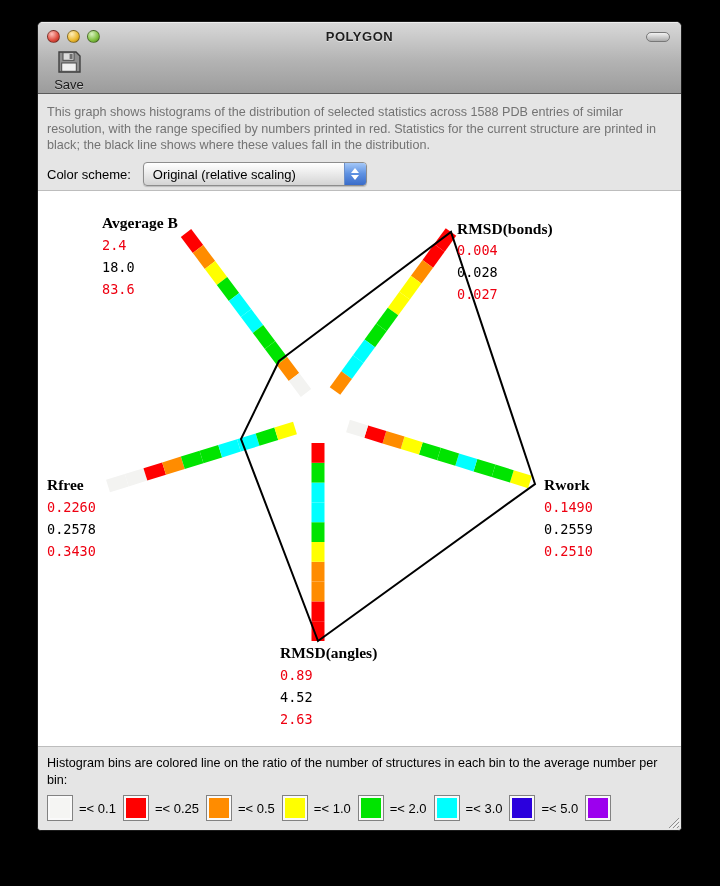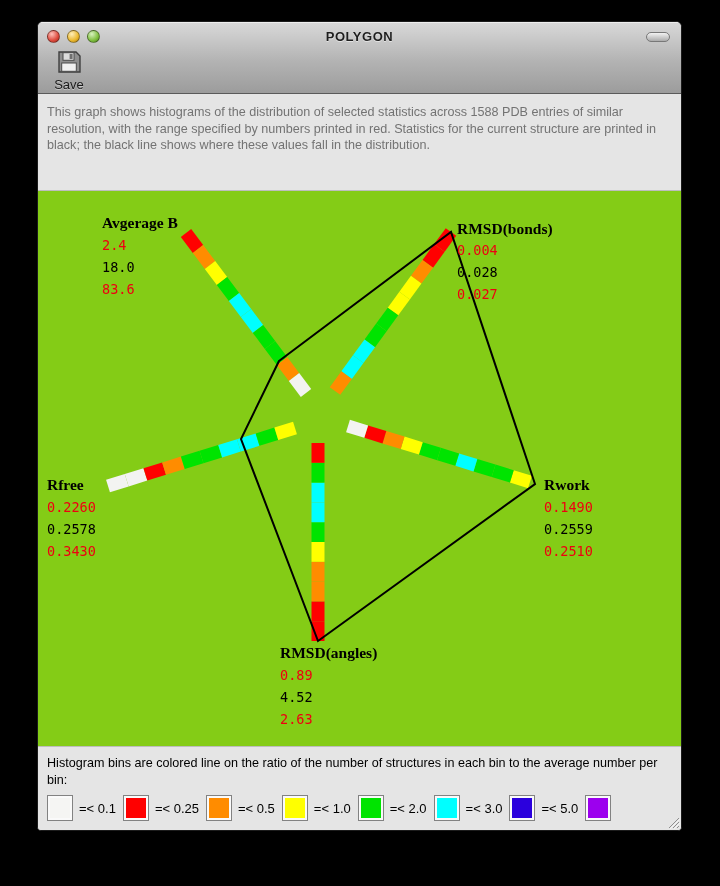--- a/index.html
+++ b/index.html
@@ -37,21 +37,21 @@
          box-shadow:0 1px 1px rgba(0,0,0,.18);overflow:hidden;}
   .popup-text{flex:1;padding-left:9px;font-size:13px;color:#000;white-space:nowrap;}
   .popup-stepper{width:21px;height:100%;display:flex;flex-direction:column;align-items:center;
          justify-content:center;gap:2px;background:linear-gradient(#a5c8f8,#5f92e2 48%,#3a6cc9);
          border-left:1px solid #6b8fc9;}
   .tri-up{width:0;height:0;border-left:4px solid transparent;border-right:4px solid transparent;
           border-bottom:5px solid #fff;}
   .tri-down{width:0;height:0;border-left:4px solid transparent;border-right:4px solid transparent;
           border-top:5px solid #fff;}
   
-  .plot{height:556px;background:#84cc16;border-bottom:1px solid #bdbdbd;position:relative;box-sizing:border-box;text-align:center;}
+  .plot{height:556px;background:#ffffff;border-bottom:1px solid #bdbdbd;position:relative;box-sizing:border-box;text-align:center;}
   .plot svg{position:absolute;left:0;top:0;}
   
   .legend-panel{height:84px;background:#e5e5e5;padding:8px 10px 0 9px;box-sizing:border-box;}
   .legend-text{font-size:12.6px;line-height:1.33;color:#000;width:628px;}
   .legend-row{display:flex;align-items:flex-end;margin-top:7px;}
   .lg-item{display:flex;align-items:center;}
   .swatch{display:inline-block;width:26px;height:26px;border:1px solid #828282;background:#fafafa;
           padding:2px;box-sizing:border-box;}
   .swatch i{display:block;width:100%;height:100%;}
   .lg-label{font-size:13px;color:#000;margin:0 7px 0 6px;white-space:nowrap;}
@@ -83,20 +83,30 @@
               <rect x="4.7" y="12" width="14.6" height="8.3" fill="#f0f0f0" stroke="#4a4a4a"></rect>
             </svg>
           </span>
           <span class="tb-label">Save</span>
         </div>
       </div>
     </div>
 
     <div class="desc-panel">
       <div class="desc-text">This graph shows histograms of the distribution of selected statistics across 1588 PDB entries of similar resolution, with the range specified by numbers printed in red.  Statistics for the current structure are printed in black; the black line shows where these values fall in the distribution.</div>
+      <div class="scheme-row">
+        <span class="scheme-label">Color scheme:</span>
+        <div class="popup">
+          <span class="popup-text">Original (relative scaling)</span>
+          <span class="popup-stepper">
+            <span class="tri-up"></span>
+              <span class="tri-down"></span>
+          </span>
+        </div>
+      </div>
     </div>
 
     <div class="plot">
       <svg id="plot-svg" width="643" height="555" viewBox="0 0 643 555">
           <line x1="148" y1="42" x2="160" y2="58" stroke="#ff0000" stroke-width="13" stroke-linecap="butt"></line>
           <line x1="160" y1="58" x2="172" y2="74" stroke="#ff8c00" stroke-width="13" stroke-linecap="butt"></line>
           <line x1="172" y1="74" x2="184" y2="90" stroke="#ffff00" stroke-width="13" stroke-linecap="butt"></line>
           <line x1="184" y1="90" x2="196" y2="106" stroke="#00e400" stroke-width="13" stroke-linecap="butt"></line>
           <line x1="196" y1="106" x2="208" y2="122" stroke="#00ffff" stroke-width="13" stroke-linecap="butt"></line>
           <line x1="208" y1="122" x2="220" y2="138" stroke="#00ffff" stroke-width="13" stroke-linecap="butt"></line>

